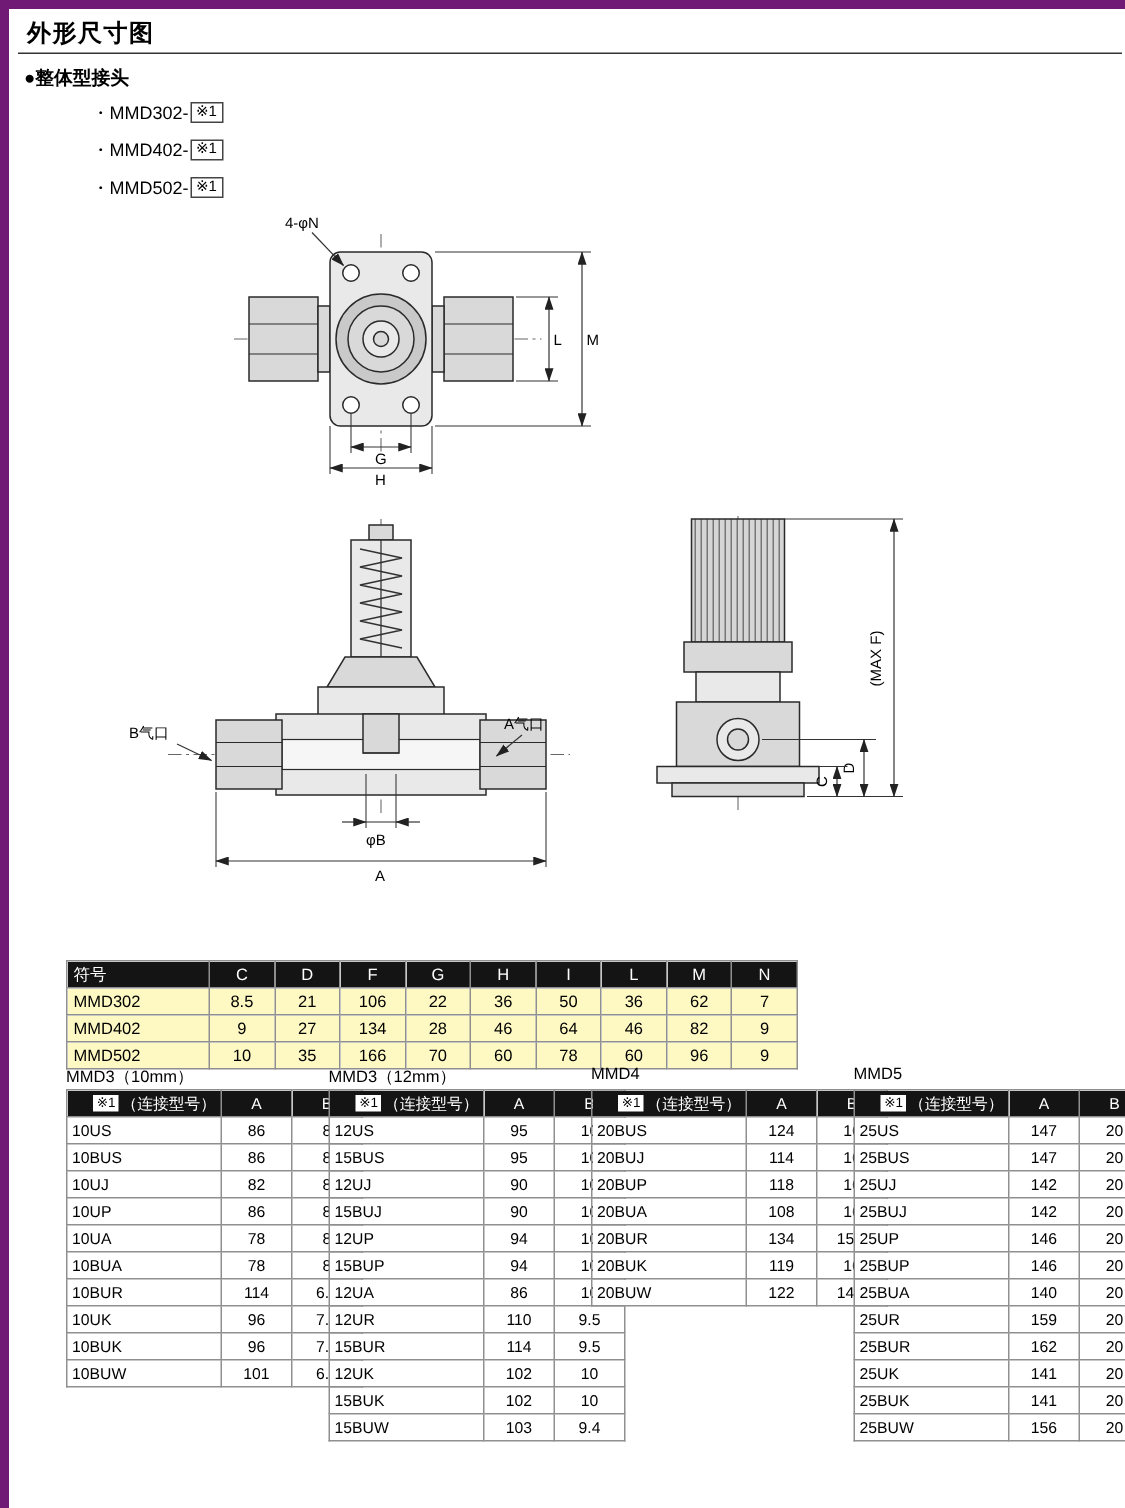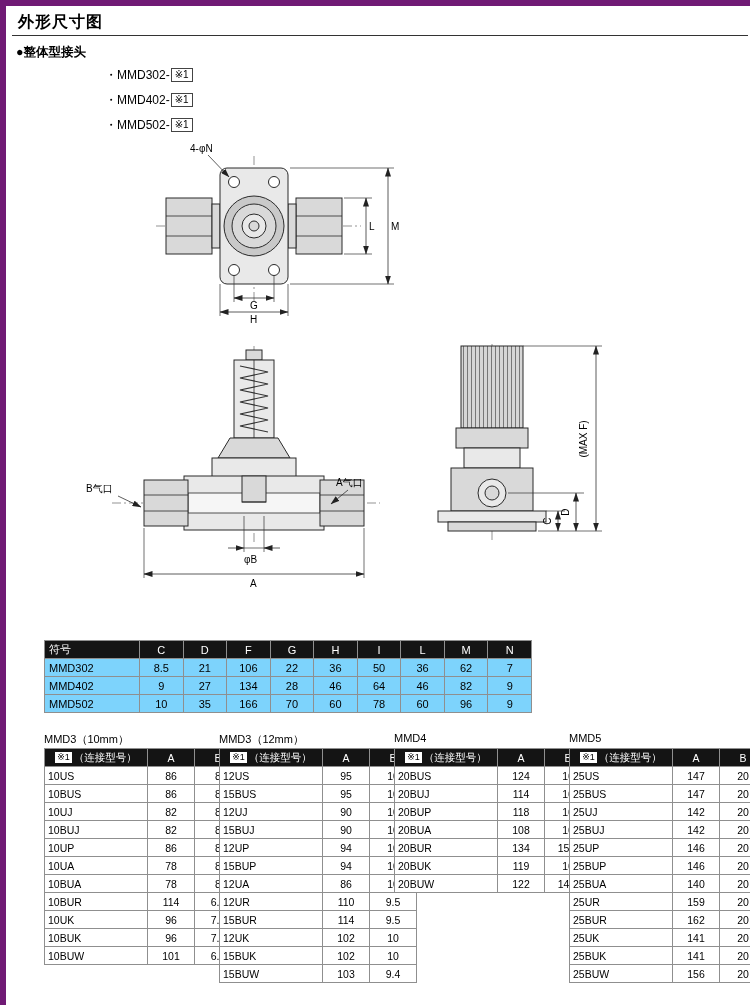--- a/index.html
+++ b/index.html
@@ -5,21 +5,21 @@
   html,body { margin:0; padding:0; background:#fff; }
   body { font-family:"Liberation Sans","DejaVu Sans",sans-serif; color:#000; }
   .page { position:relative; width:748px; height:1003px; background:#fff; border:6px solid #701a75; overflow:hidden; }
 
   .page-title { position:absolute; left:12px; top:6px; font-size:16px; font-weight:bold; letter-spacing:1px; }
   .title-rule { position:absolute; left:6px; top:29px; width:736px; height:1px; background:#333; }
 
   .section-heading { position:absolute; left:10px; top:38px; font-size:12.5px; font-weight:bold; }
 
   .model-list { position:absolute; left:55px; top:60px; }
-  .model-line { font-size:12px; height:18px; margin-bottom:7px; display:flex; align-items:center;margin-left:44px; }
+  .model-line { font-size:12px; height:18px; margin-bottom:7px; display:flex; align-items:center; }
   .ref-box { display:inline-block; border:1px solid #444; font-size:10px; line-height:12px; padding:0 3px; margin-left:1px; }
 
   svg { position:absolute; overflow:visible; }
   svg text { font-family:"Liberation Sans","DejaVu Sans",sans-serif; font-size:10px; fill:#000; }
   .part  { fill:#d9d9d9; stroke:#2a2a2a; stroke-width:1; }
   .part2 { fill:#e9e9e9; stroke:#2a2a2a; stroke-width:1; }
   .part3 { fill:#c9c9c9; stroke:#2a2a2a; stroke-width:1; }
   .hole  { fill:#fff; stroke:#2a2a2a; stroke-width:1; }
   .bore  { fill:#f6f6f6; stroke:#2a2a2a; stroke-width:0.8; }
   .edge  { stroke:#2a2a2a; stroke-width:0.8; fill:none; }
@@ -27,27 +27,27 @@
   .cl    { stroke:#666; stroke-width:0.7; stroke-dasharray:9 3 2 3; }
   .ext   { stroke:#333; stroke-width:0.7; }
   .dim   { stroke:#333; stroke-width:0.8; }
 
   table { border-collapse:collapse; table-layout:fixed; }
   th, td { border:1px solid #8f8f8f; height:17px; padding:0 4px; font-weight:normal; overflow:hidden; white-space:nowrap; }
 
   .dim-table { position:absolute; left:38px; top:634px; width:488px; font-size:11px; }
   .dim-table th { background:#141414; color:#fff; text-align:center; }
   .dim-table th:first-child { width:86px; text-align:left; }
-  .dim-table td { text-align:center; background:#7dd3fc; }
+  .dim-table td { text-align:center; background:#fef9c3; }
   .dim-table td:first-child { text-align:left; }
 
-  .conn-block { position:absolute; top:726px; width:176px; }
+  .conn-block { position:absolute; top:704px; width:176px; }
   .conn-caption { font-size:11px; height:14px; margin-bottom:2px; }
   .conn-table { width:176px; font-size:10.5px; }
-  .conn-table th { background:#141414; color:#fff; text-align:center; padding:0 3px; }
+  .conn-table th { background:#141414; color:#fff; text-align:right; padding:0 3px; }
   .conn-table th:nth-child(1) { width:96px; }
   .conn-table th:nth-child(2), .conn-table th:nth-child(3) { width:40px; text-align:center; }
   .conn-table td { background:#fff; padding:0 3px; }
   .conn-table td:nth-child(2), .conn-table td:nth-child(3) { text-align:center; }
   .b1 { display:inline-block; background:#fff; color:#000; font-size:9px; line-height:11px; padding:0 2px; margin-right:2px; vertical-align:1px; }
 </style>
 </head>
 <body>
 
 <div class="page">
@@ -315,25 +315,20 @@
             <td>10BUS</td>
             <td>86</td>
             <td>8</td>
           </tr>
           <tr>
             <td>10UJ</td>
             <td>82</td>
             <td>8</td>
           </tr>
           <tr>
-            <td>10BUJ</td>
-            <td>82</td>
-            <td>8</td>
-          </tr>
-          <tr>
             <td>10UP</td>
             <td>86</td>
             <td>8</td>
           </tr>
           <tr>
             <td>10UA</td>
             <td>78</td>
             <td>8</td>
           </tr>
           <tr>

